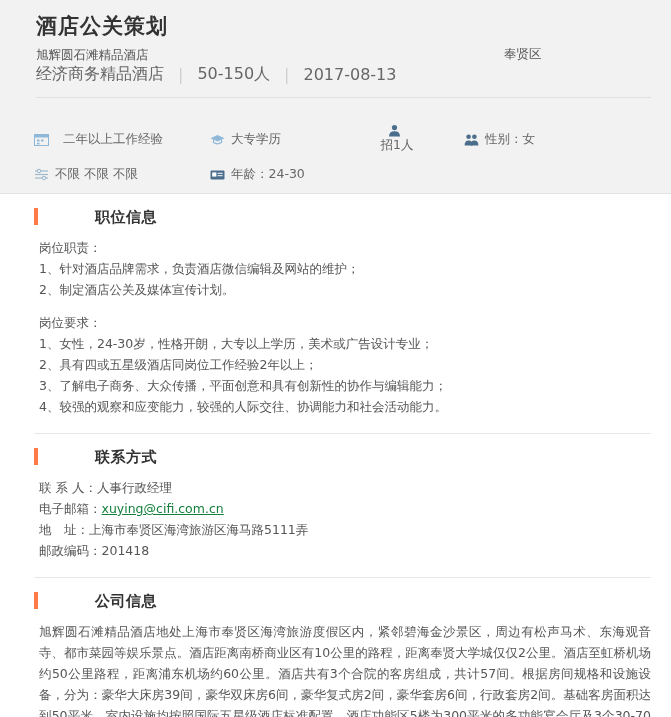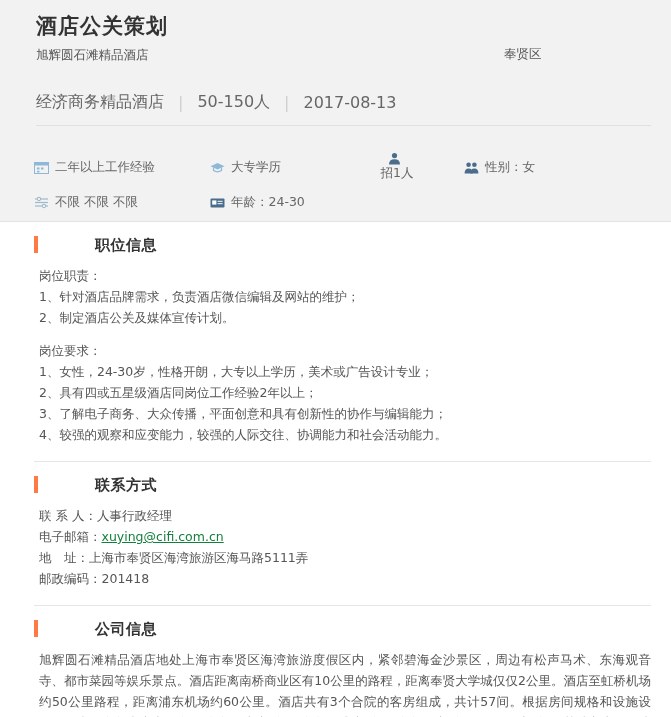--- a/index.html
+++ b/index.html
@@ -36,21 +36,21 @@
     letter-spacing: 1px;
     margin: 0 0 8px 0;
     line-height: 1.2;
   }
   .company-row {
     display: flex;
     align-items: baseline;
     justify-content: flex-start;
     font-size: 12.5px;
     color: #555;
-    margin-bottom: 28px;
+    margin-bottom: 0;
   }
   .company-name { flex: 0 0 auto; }
   .district {
     position: absolute;
     left: 504px;
     top: 46px;
     font-size: 12.5px;
     color: #555;
   }
   .meta-row {
@@ -79,21 +79,21 @@
     margin-right: 8px;
   }
   .tag .ic {
     display: inline-block;
     width: 15px;
     height: 13px;
     margin-right: 6px;
     position: relative;
     flex: 0 0 auto;
   }
-  .tag-w1 { width: 168px; }
+  .tag-w1 { width: 168px; gap: 8px; }
   .tag-w2 { width: 120px; }
   .tag-w3 { width: 118px; flex-direction: column; }
   .tag-w4 { width: 120px; }
   .tag-w5 { width: 168px; }
   .tag-w6 { width: 120px; }
 
   
   .ic svg { display: block; }
 
   

